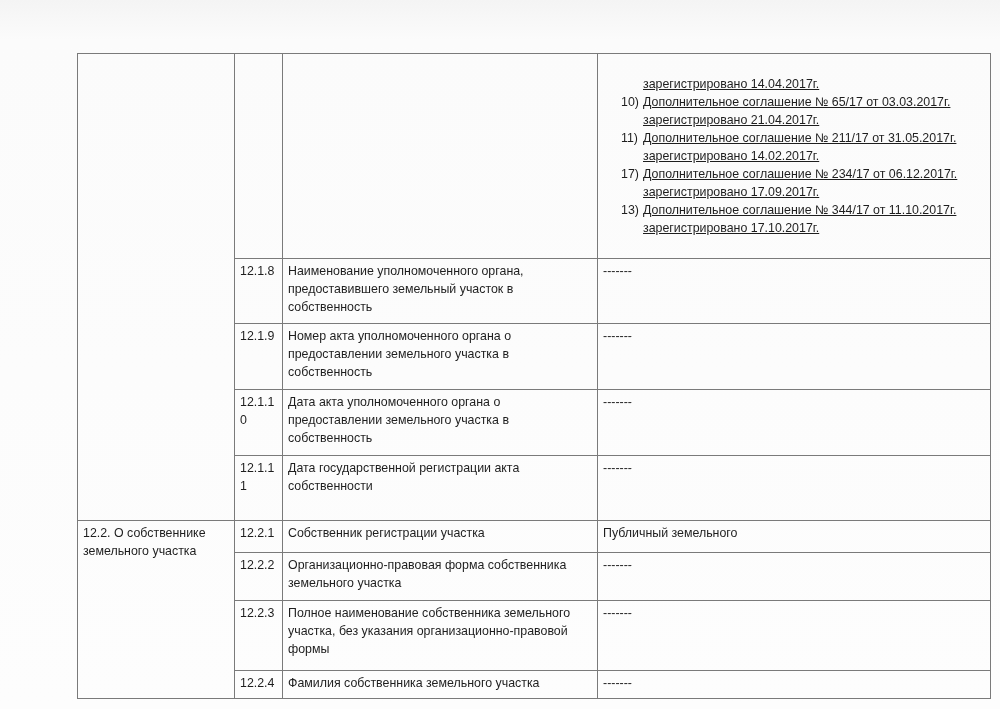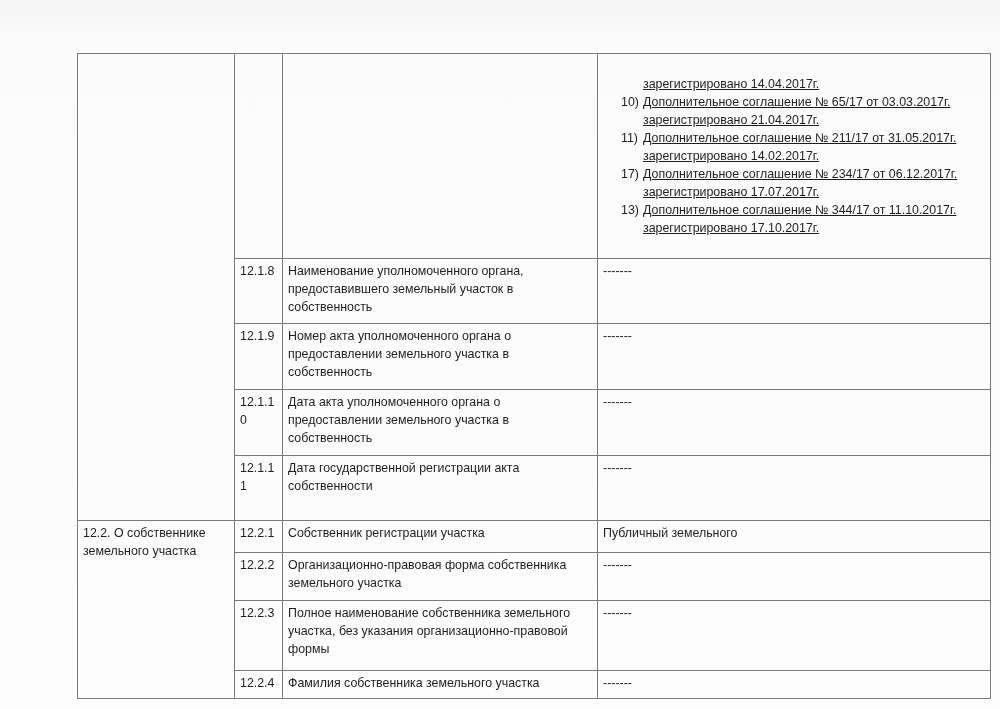--- a/index.html
+++ b/index.html
@@ -61,21 +61,21 @@
 
     <tr style="height:176px">
       <td rowspan="5"></td>
       <td></td>
       <td></td>
       <td>
         <ol class="agreements">
           <li><span class="cont">зарегистрировано 14.04.2017г.</span></li>
           <li><span class="idx">10)</span><span>Дополнительное соглашение № 65/17 от 03.03.2017г.</span><br><span>зарегистрировано 21.04.2017г.</span></li>
           <li><span class="idx">11)</span><span>Дополнительное соглашение № 211/17 от 31.05.2017г.</span><br><span>зарегистрировано 14.02.2017г.</span></li>
-          <li><span class="idx">17)</span><span>Дополнительное соглашение № 234/17 от 06.12.2017г.</span><br><span>зарегистрировано 17.07.2017г.</span></li>
+          <li><span class="idx">17)</span><span>Дополнительное соглашение № 234/17 от 06.12.2017г.</span><br><span>зарегистрировано 17.09.2017г.</span></li>
           <li><span class="idx">13)</span><span>Дополнительное соглашение № 344/17 от 11.10.2017г.</span><br><span>зарегистрировано 17.10.2017г.</span></li>
         </ol>
       </td>
     </tr>
 
     <tr style="height:65px">
       <td class="num">12.1.8</td>
       <td>Наименование уполномоченного органа, предоставившего земельный участок в собственность</td>
       <td class="val-middle">-------</td>
     </tr>

